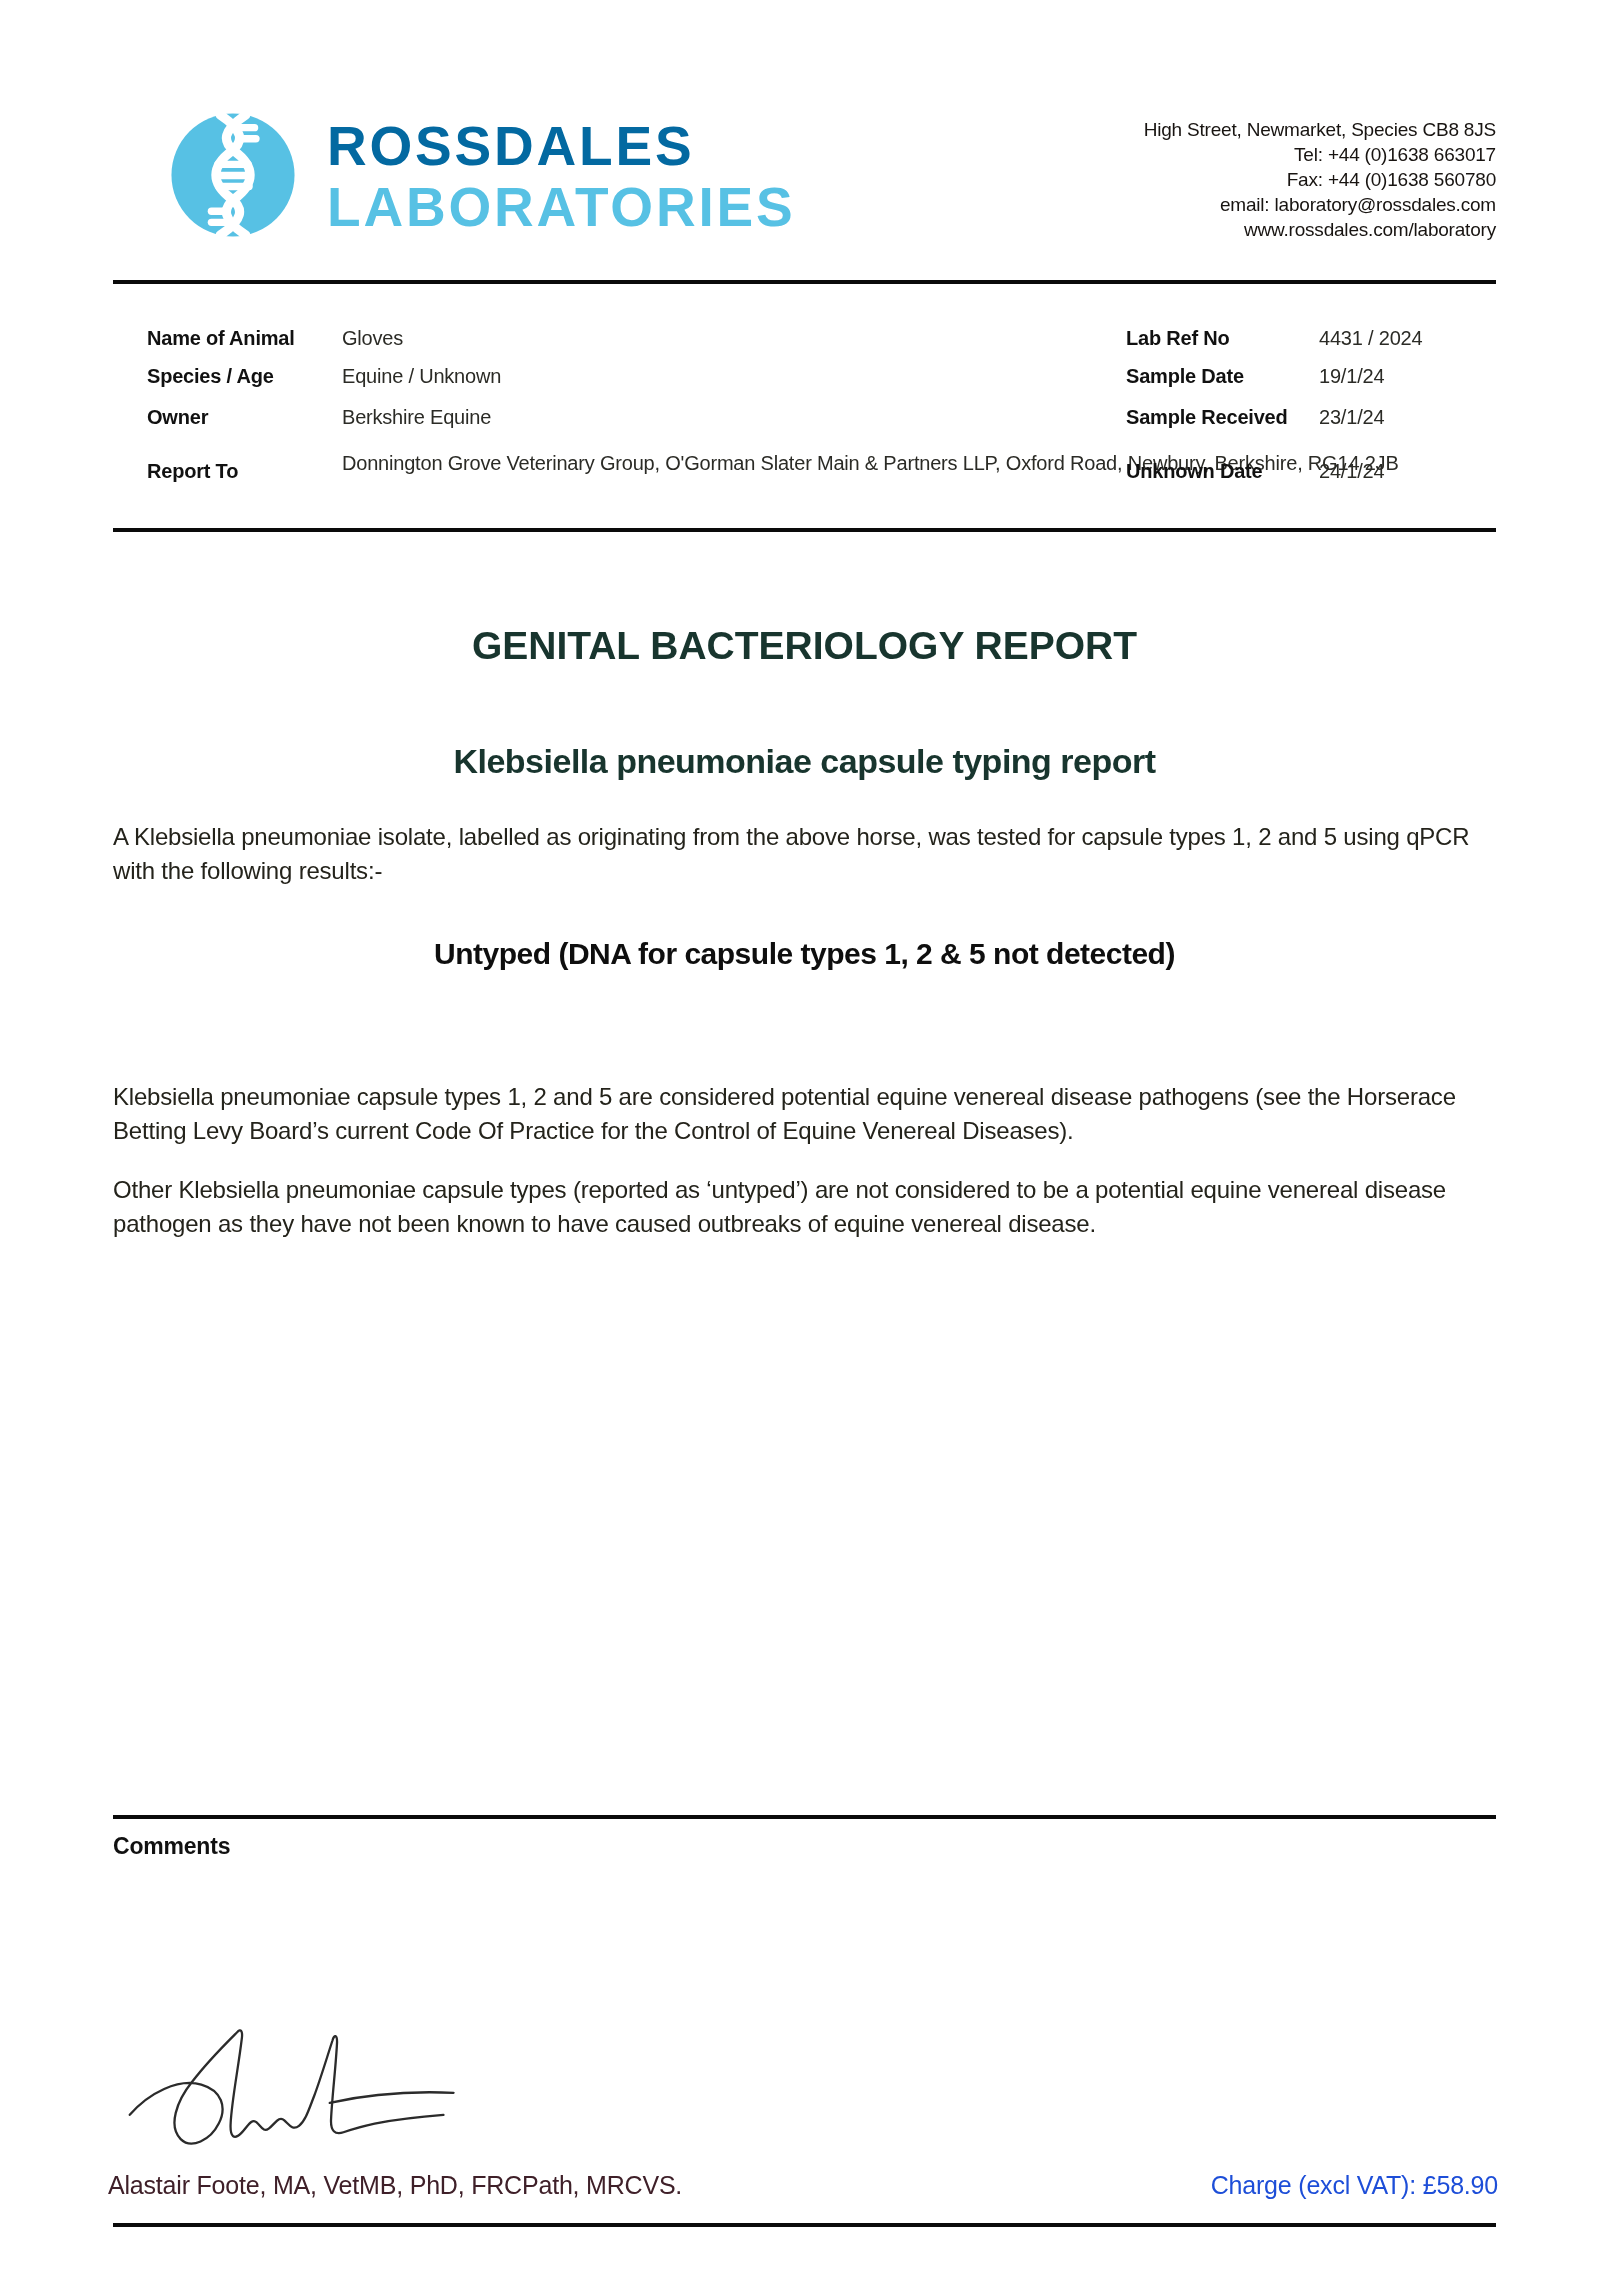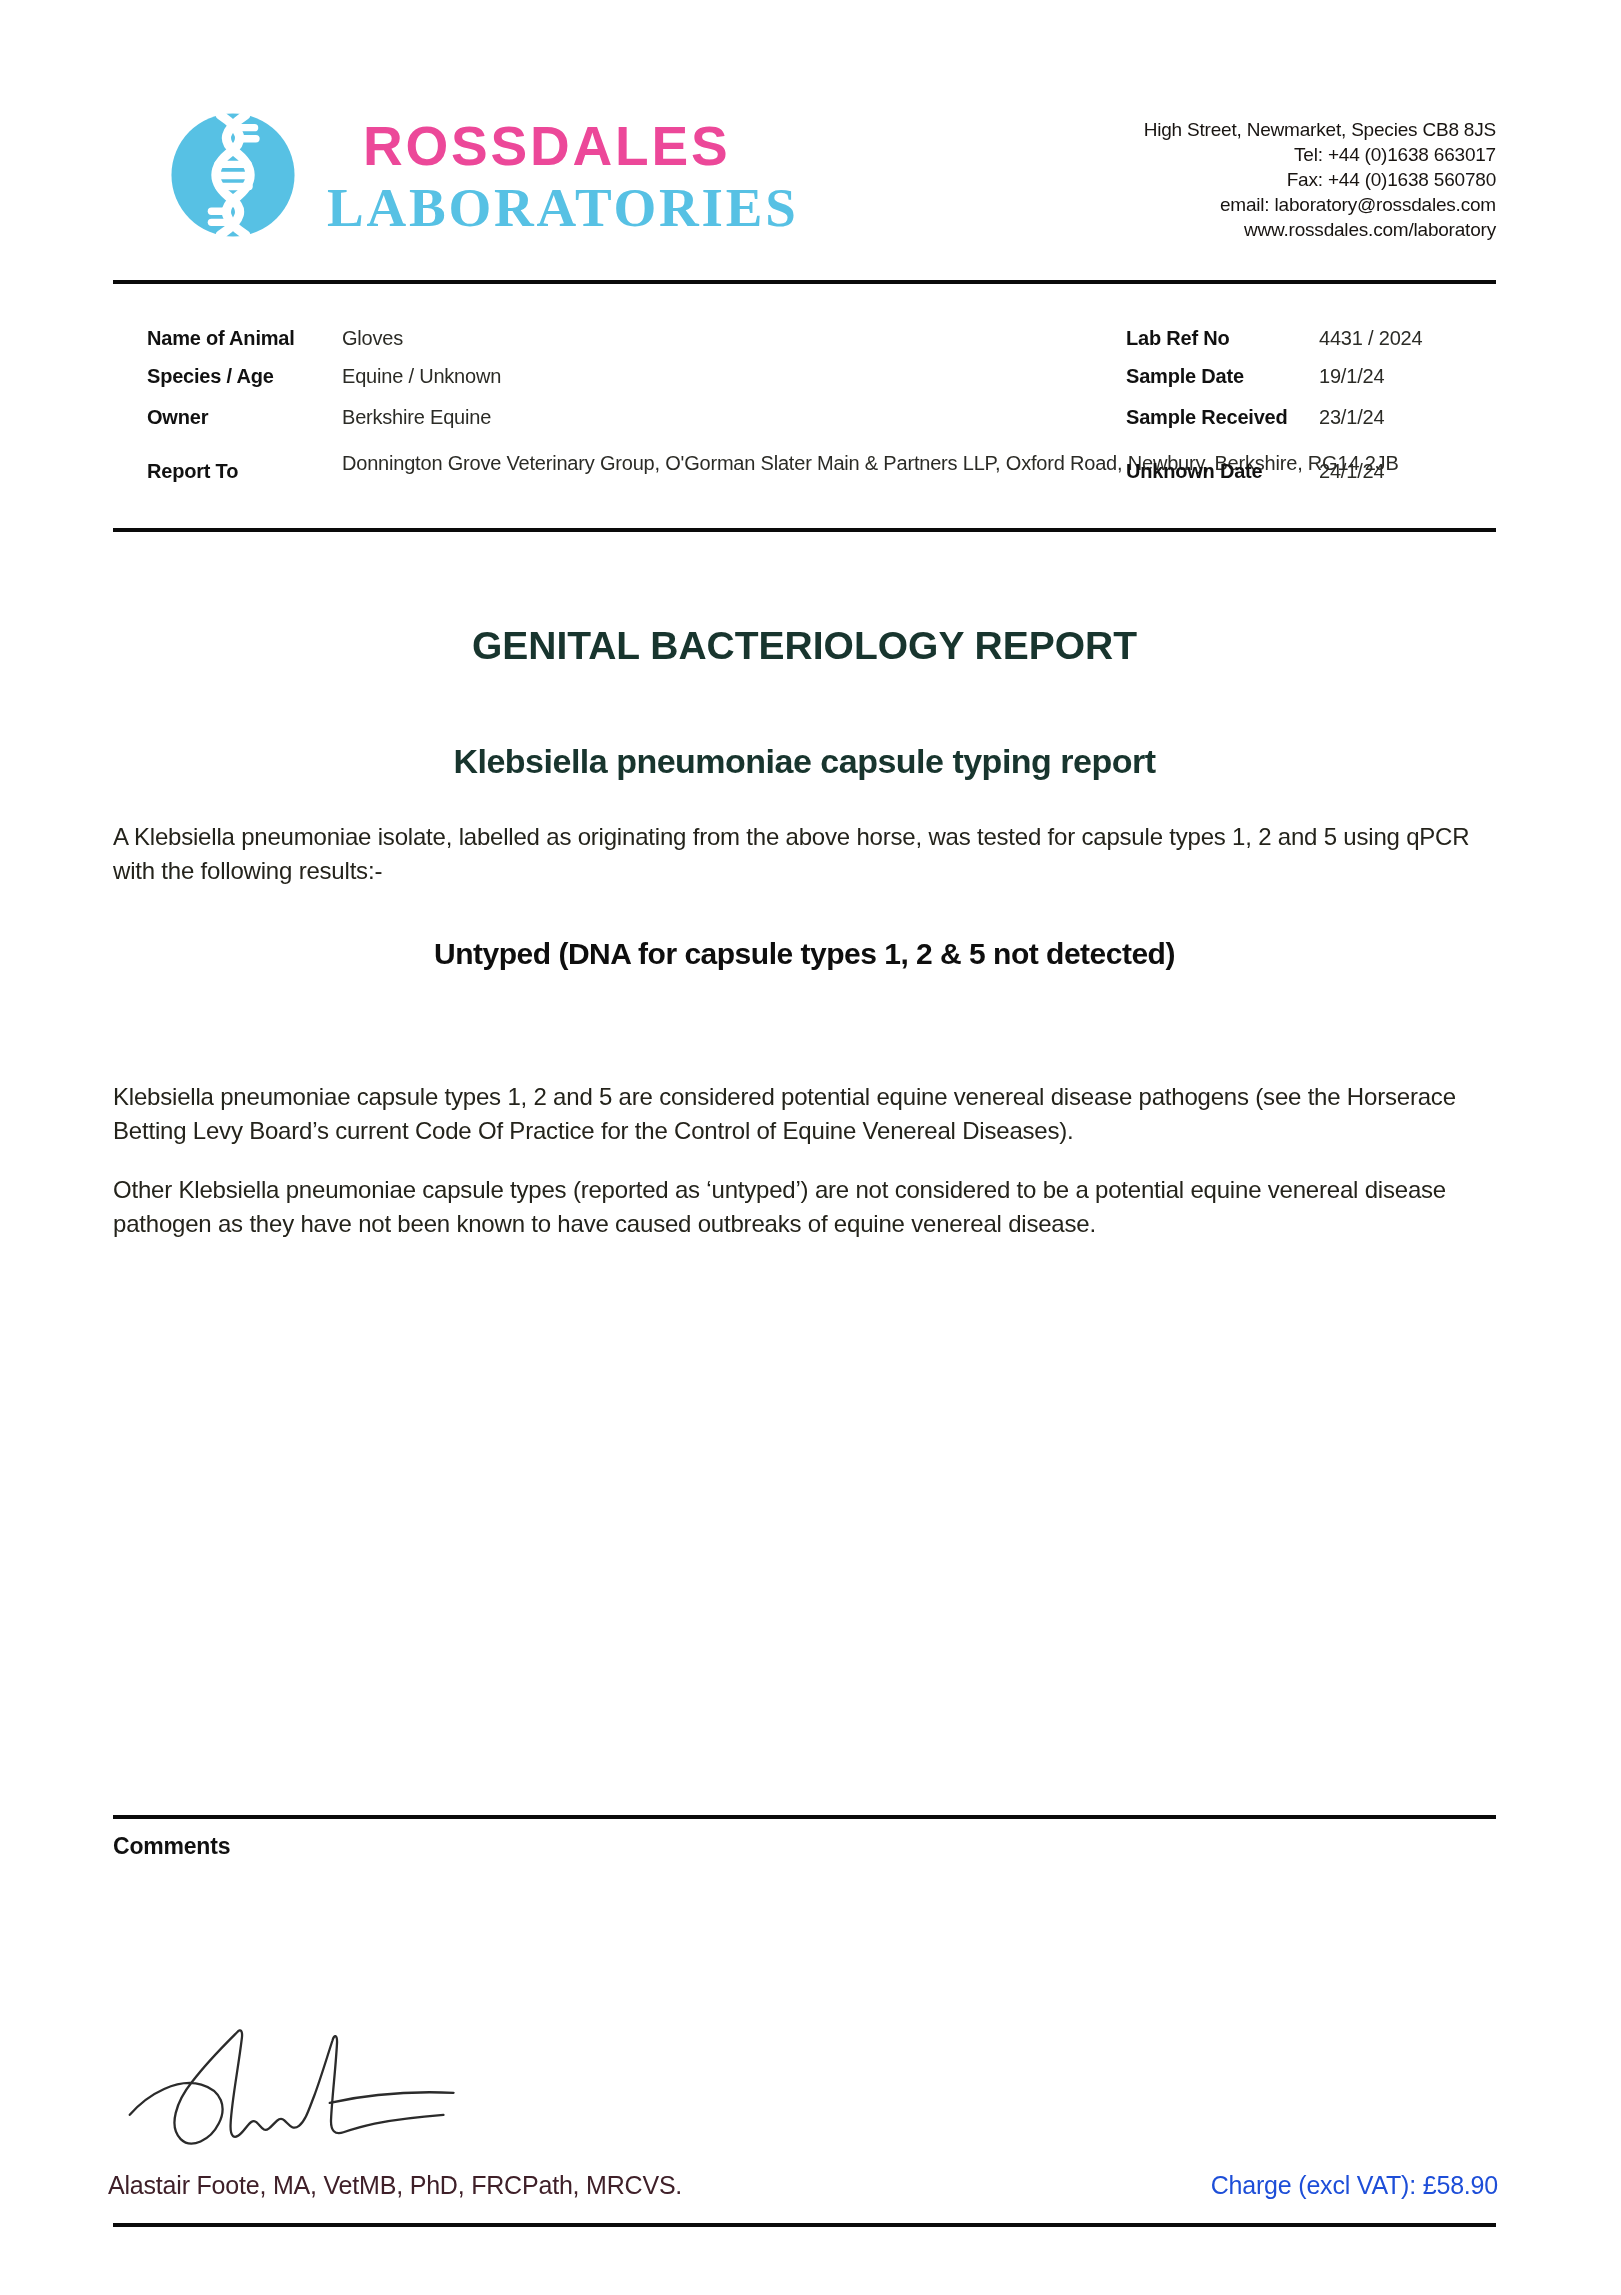--- a/index.html
+++ b/index.html
@@ -12,22 +12,22 @@
     overflow:hidden;
   }
   
   .logo-icon{
     position:absolute;left:171px;top:113px;width:123px;height:123px;
   }
   .logo-text{
     position:absolute;left:327px;top:116px;
     font-weight:bold;font-size:55px;line-height:61px;letter-spacing:2.8px;
   }
-  .logo-line1{color:#ec4899;margin-left:36px;}
-  .logo-line2{color:#57c1e4;font-family:Liberation Serif, serif;}
+  .logo-line1{color:#0369a1;}
+  .logo-line2{color:#57c1e4;}
   .contact{
     position:absolute;right:126px;top:117px;
     text-align:right;font-size:19px;line-height:25px;color:#181411;
     letter-spacing:-0.2px;
   }
   .rule{position:absolute;left:113px;width:1383px;height:4.1px;background:#0a0a0a;}
   .rule1{top:280px;}
   .rule2{top:528px;}
   .rule3{top:1815px;}
   .rule4{top:2223px;}

